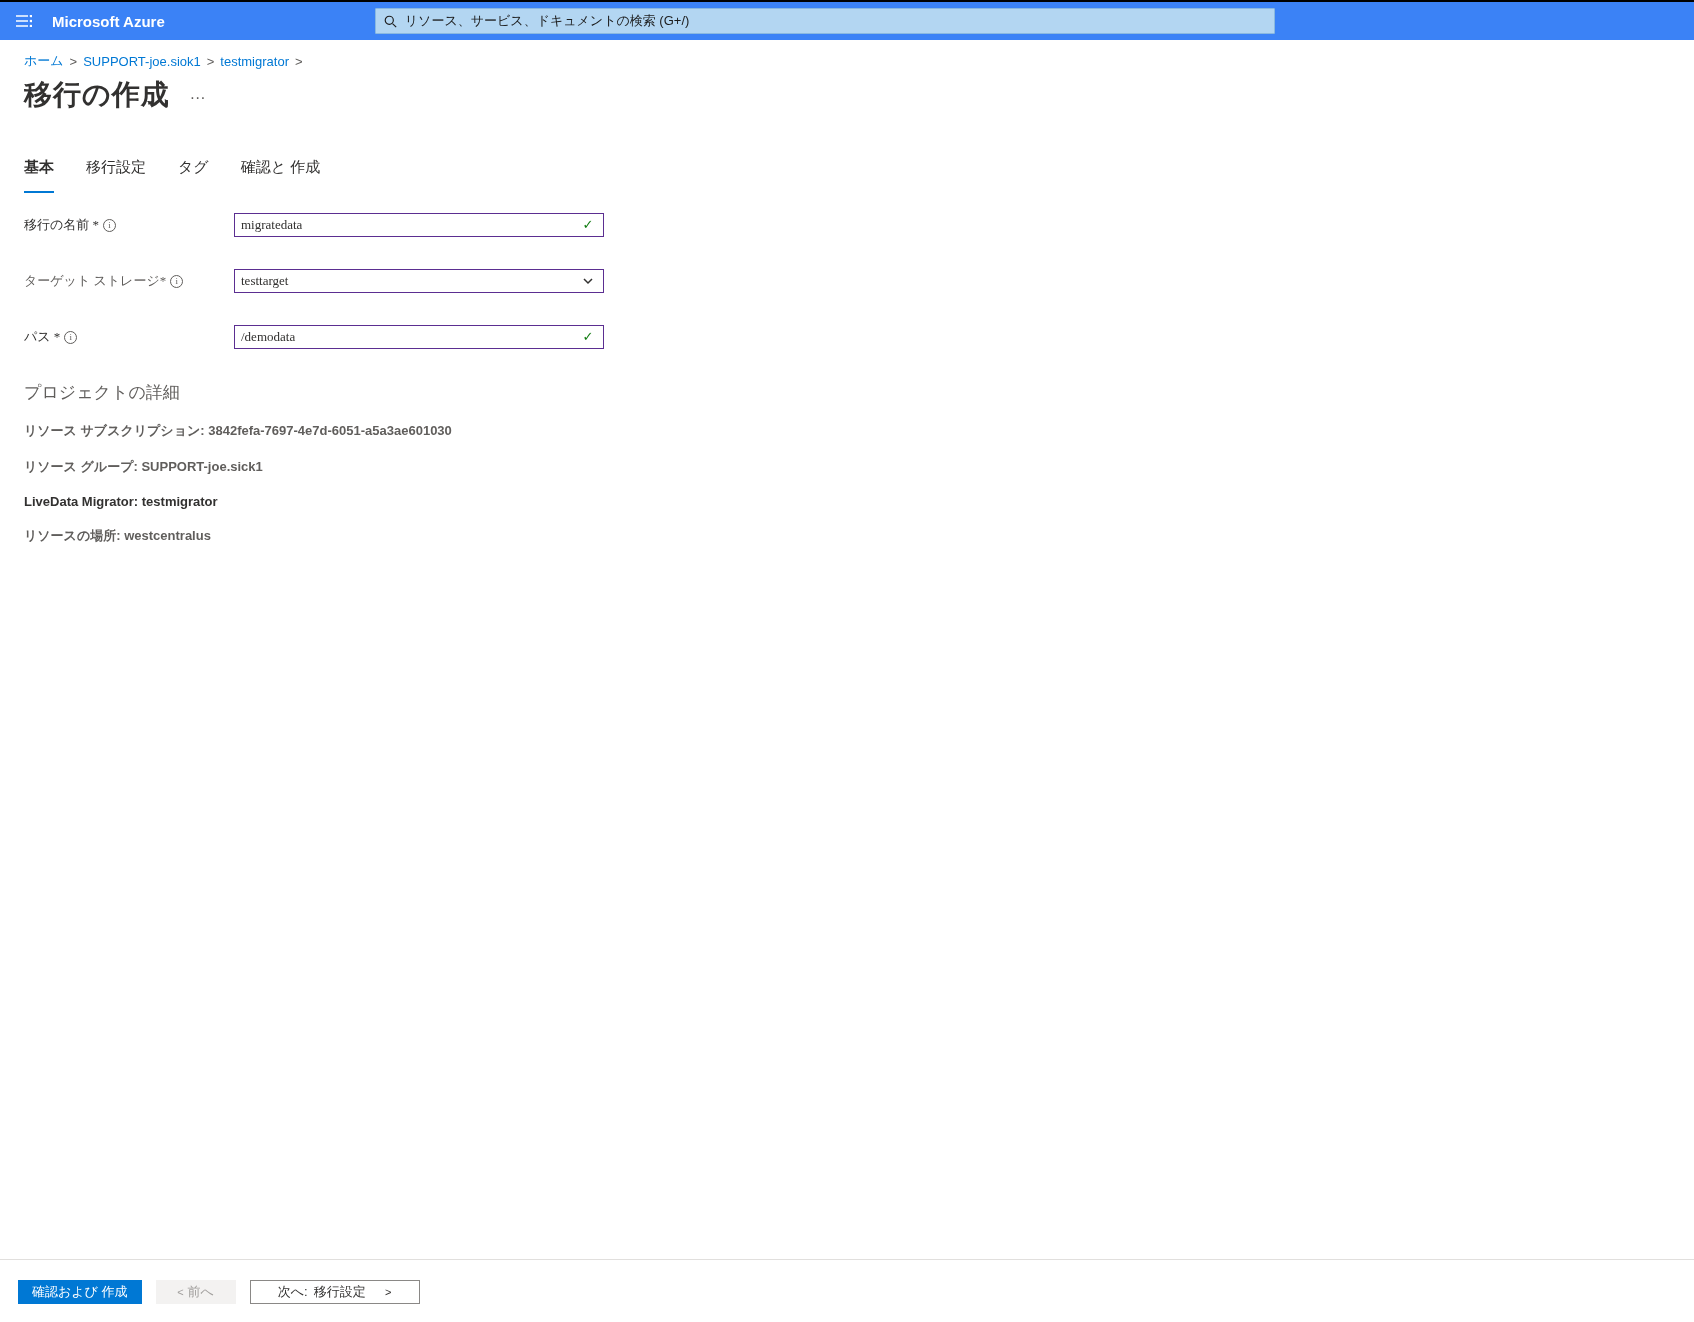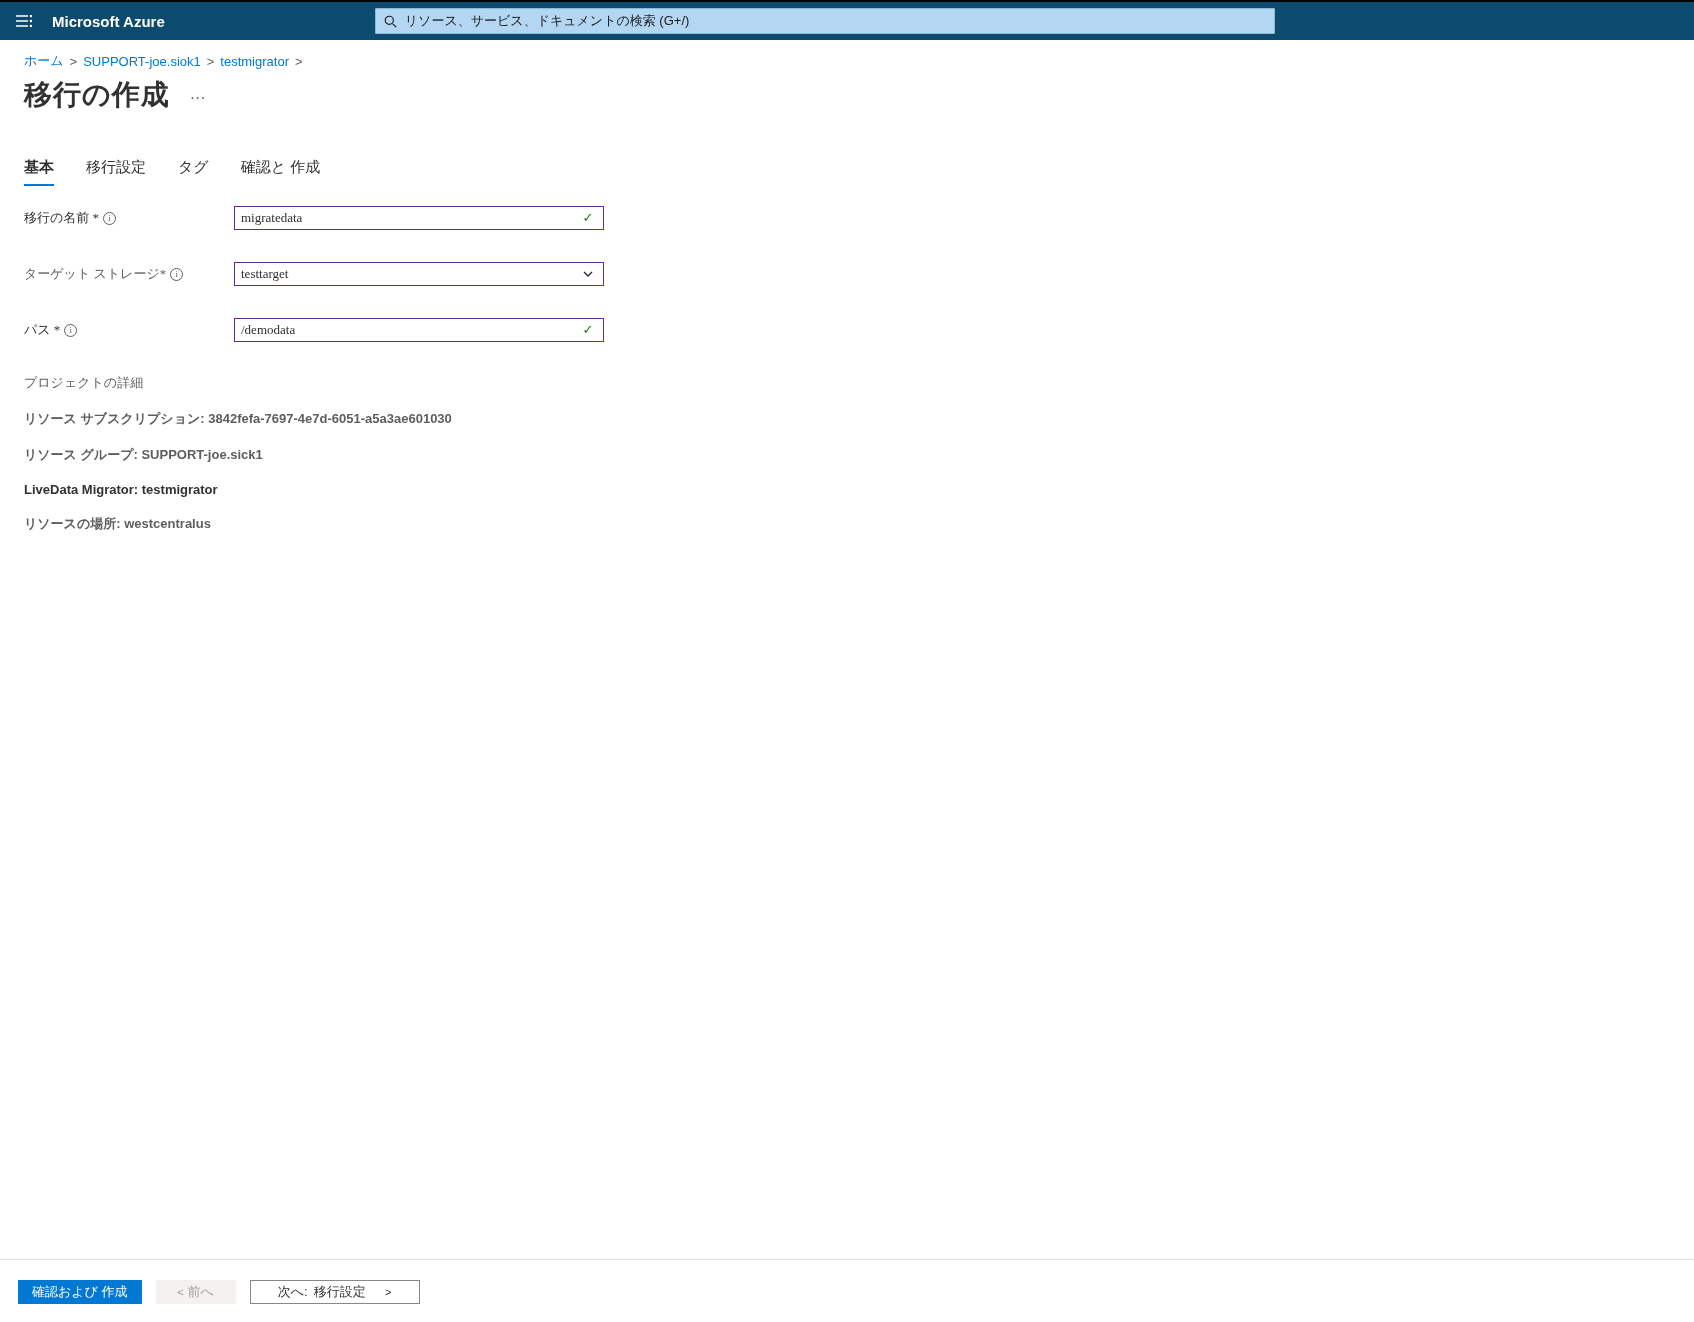--- a/index.html
+++ b/index.html
@@ -1,21 +1,21 @@
 <!DOCTYPE html>
 <html><head>
 <meta charset="utf-8">
 <style>
   * { box-sizing: border-box; margin: 0; padding: 0; }
   html, body { height: 100%; font-family: "Segoe UI", "Yu Gothic UI", Arial, sans-serif; background: #ffffff; color: #323130; }
   body { display: flex; flex-direction: column; min-height: 962px; }
 
   
   .topbar {
-    background: #0c4a6e;
+    background: #3b82f6;
     height: 40px;
     display: flex;
     align-items: center;
     color: #fff;
     font-size: 14px;
     border-top: 2px solid #000000;
   }
   .menu-btn {
     width: 48px;
     height: 40px;
@@ -90,21 +90,21 @@
   }
 
   
   .tabs {
     margin-top: 40px;
     display: flex;
     gap: 32px;
     font-size: 15px;
   }
   .tab {
-    padding: 4px 0 7px 0;
+    padding: 4px 0 14px 0;
     color: #323130;
     cursor: pointer;
     position: relative;
   }
   .tab.active {
     font-weight: 600;
   }
   .tab.active::after {
     content: "";
     position: absolute;
@@ -164,21 +164,21 @@
     width: 18px;
     display: flex;
     align-items: center;
     justify-content: center;
   }
   .check { color: #107c10; }
   .chev { color: #323130; }
 
   
   .section-h {
-    font-size: 13px;
+    font-size: 17px;
     color: #605e5c;
     margin: 22px 0 18px 0;
   }
   .detail-line {
     font-size: 13px;
     color: #605e5c;
     margin-bottom: 18px;
     font-weight: bold;
   }
   .detail-line.dark { color: #323130; }

